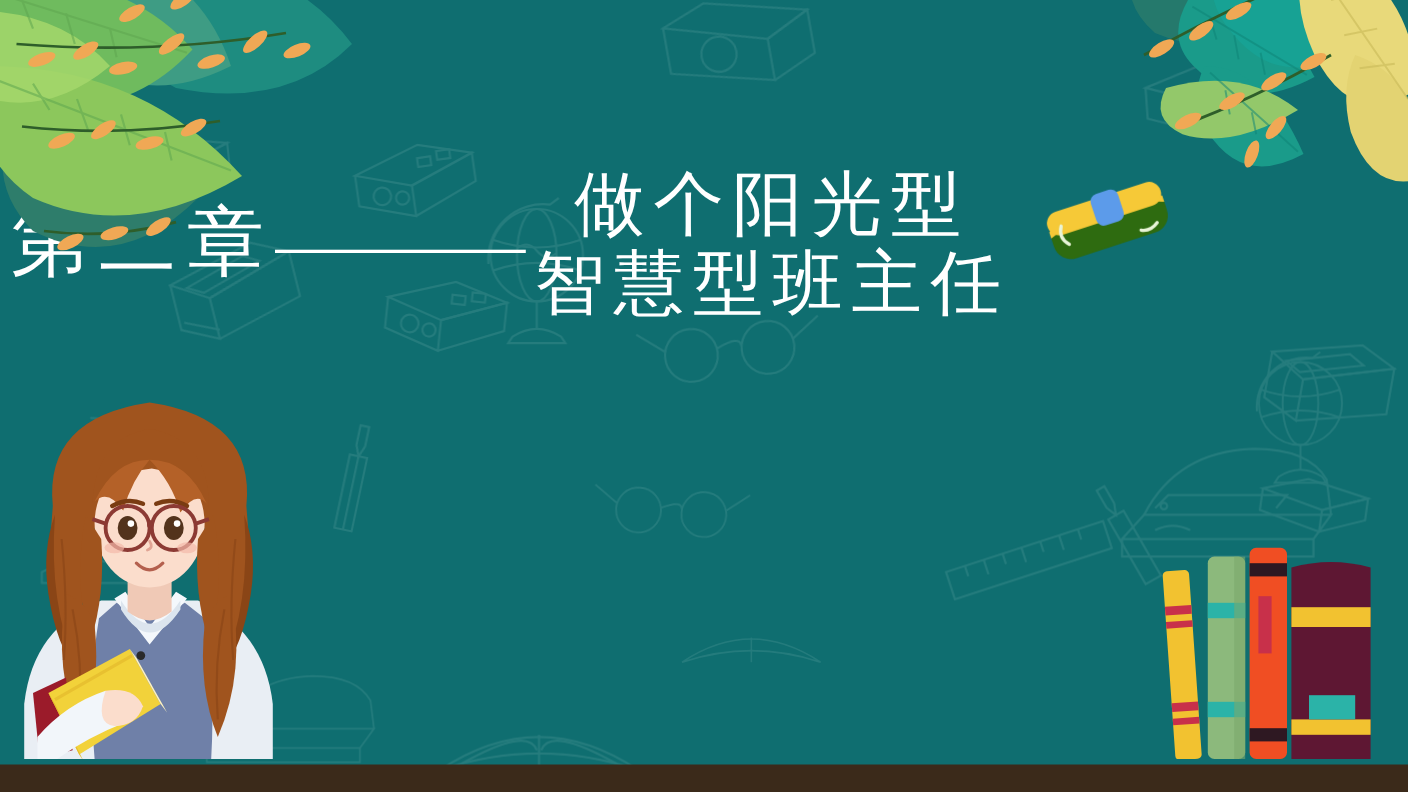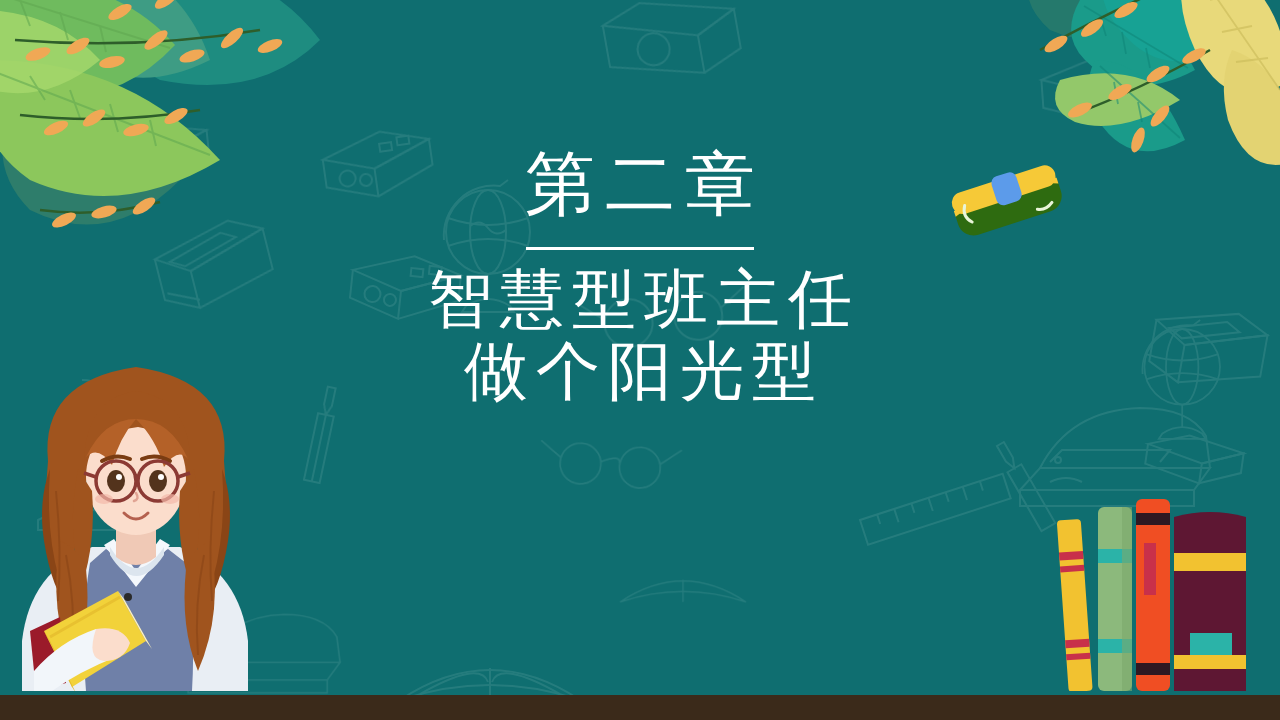--- a/index.html
+++ b/index.html
@@ -12,21 +12,21 @@
   
   .doodles{position:absolute;inset:0;opacity:.13;pointer-events:none;}
   .doodles svg{position:absolute;}
 
   
   .desk{position:absolute;left:0;right:0;bottom:0;height:25px;background:#3B2A1A;}
 
   
   .center-block{
     position:absolute;left:0;right:0;top:150px;
-    display:flex;flex-direction:column;align-items:center;
+    display:flex;align-items:center;
     text-align:center;color:#fff;
   }
   .chapter{
     font-size:70px;line-height:1;letter-spacing:10px;
     text-indent:10px;font-weight:400;color:#ffffff;
   }
   .divider{
     width:228px;height:3px;background:#ffffff;margin:27px 0 14px 0;
   }
   .main-title{
@@ -194,22 +194,22 @@
           <path d="M18 0 L18 10 M36 0 L36 14 M54 0 L54 10 M72 0 L72 14 M90 0 L90 10 M108 0 L108 14 M126 0 L126 10"></path>
         </g>
       </g>
     </svg>
   </div>
 
   <div class="center-block">
     <div class="chapter">第二章</div>
     <div class="divider"></div>
     <div class="main-title">
+      <div>做个阳光型</div>
       <div>智慧型班主任</div>
-      <div>做个阳光型</div>
     </div>
   </div>
 
   <div class="deco deco-tl">
     <svg width="420" height="330" viewBox="0 0 420 330">
 
       <path d="M180 10 Q300 10 360 90 Q300 150 200 130 Q140 100 180 10Z" fill="#1E8C80"></path>
       <path d="M60 140 Q160 150 220 230 Q150 300 70 260 Q20 210 60 140Z" fill="#2E7D6B"></path>
       <path d="M120 0 Q220 20 250 110 Q170 150 110 100 Q70 50 120 0Z" fill="#3E9C84"></path>
 

